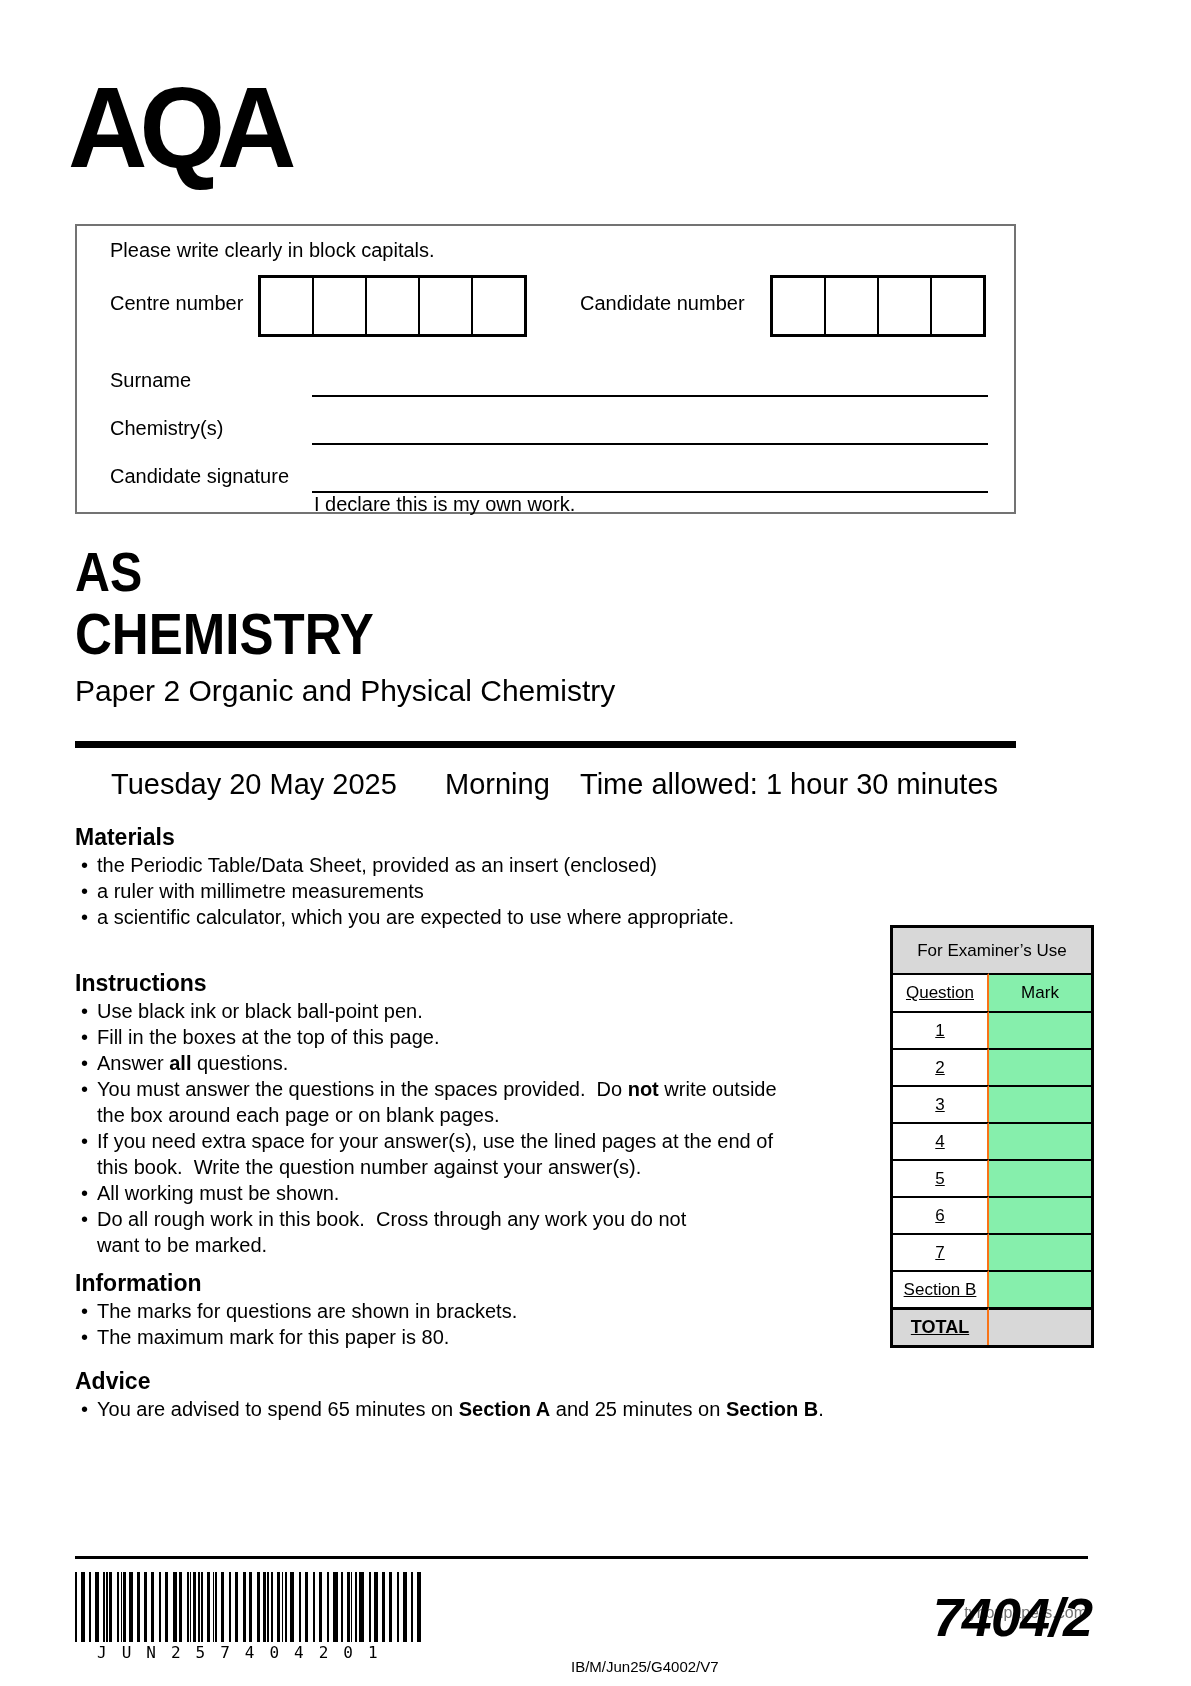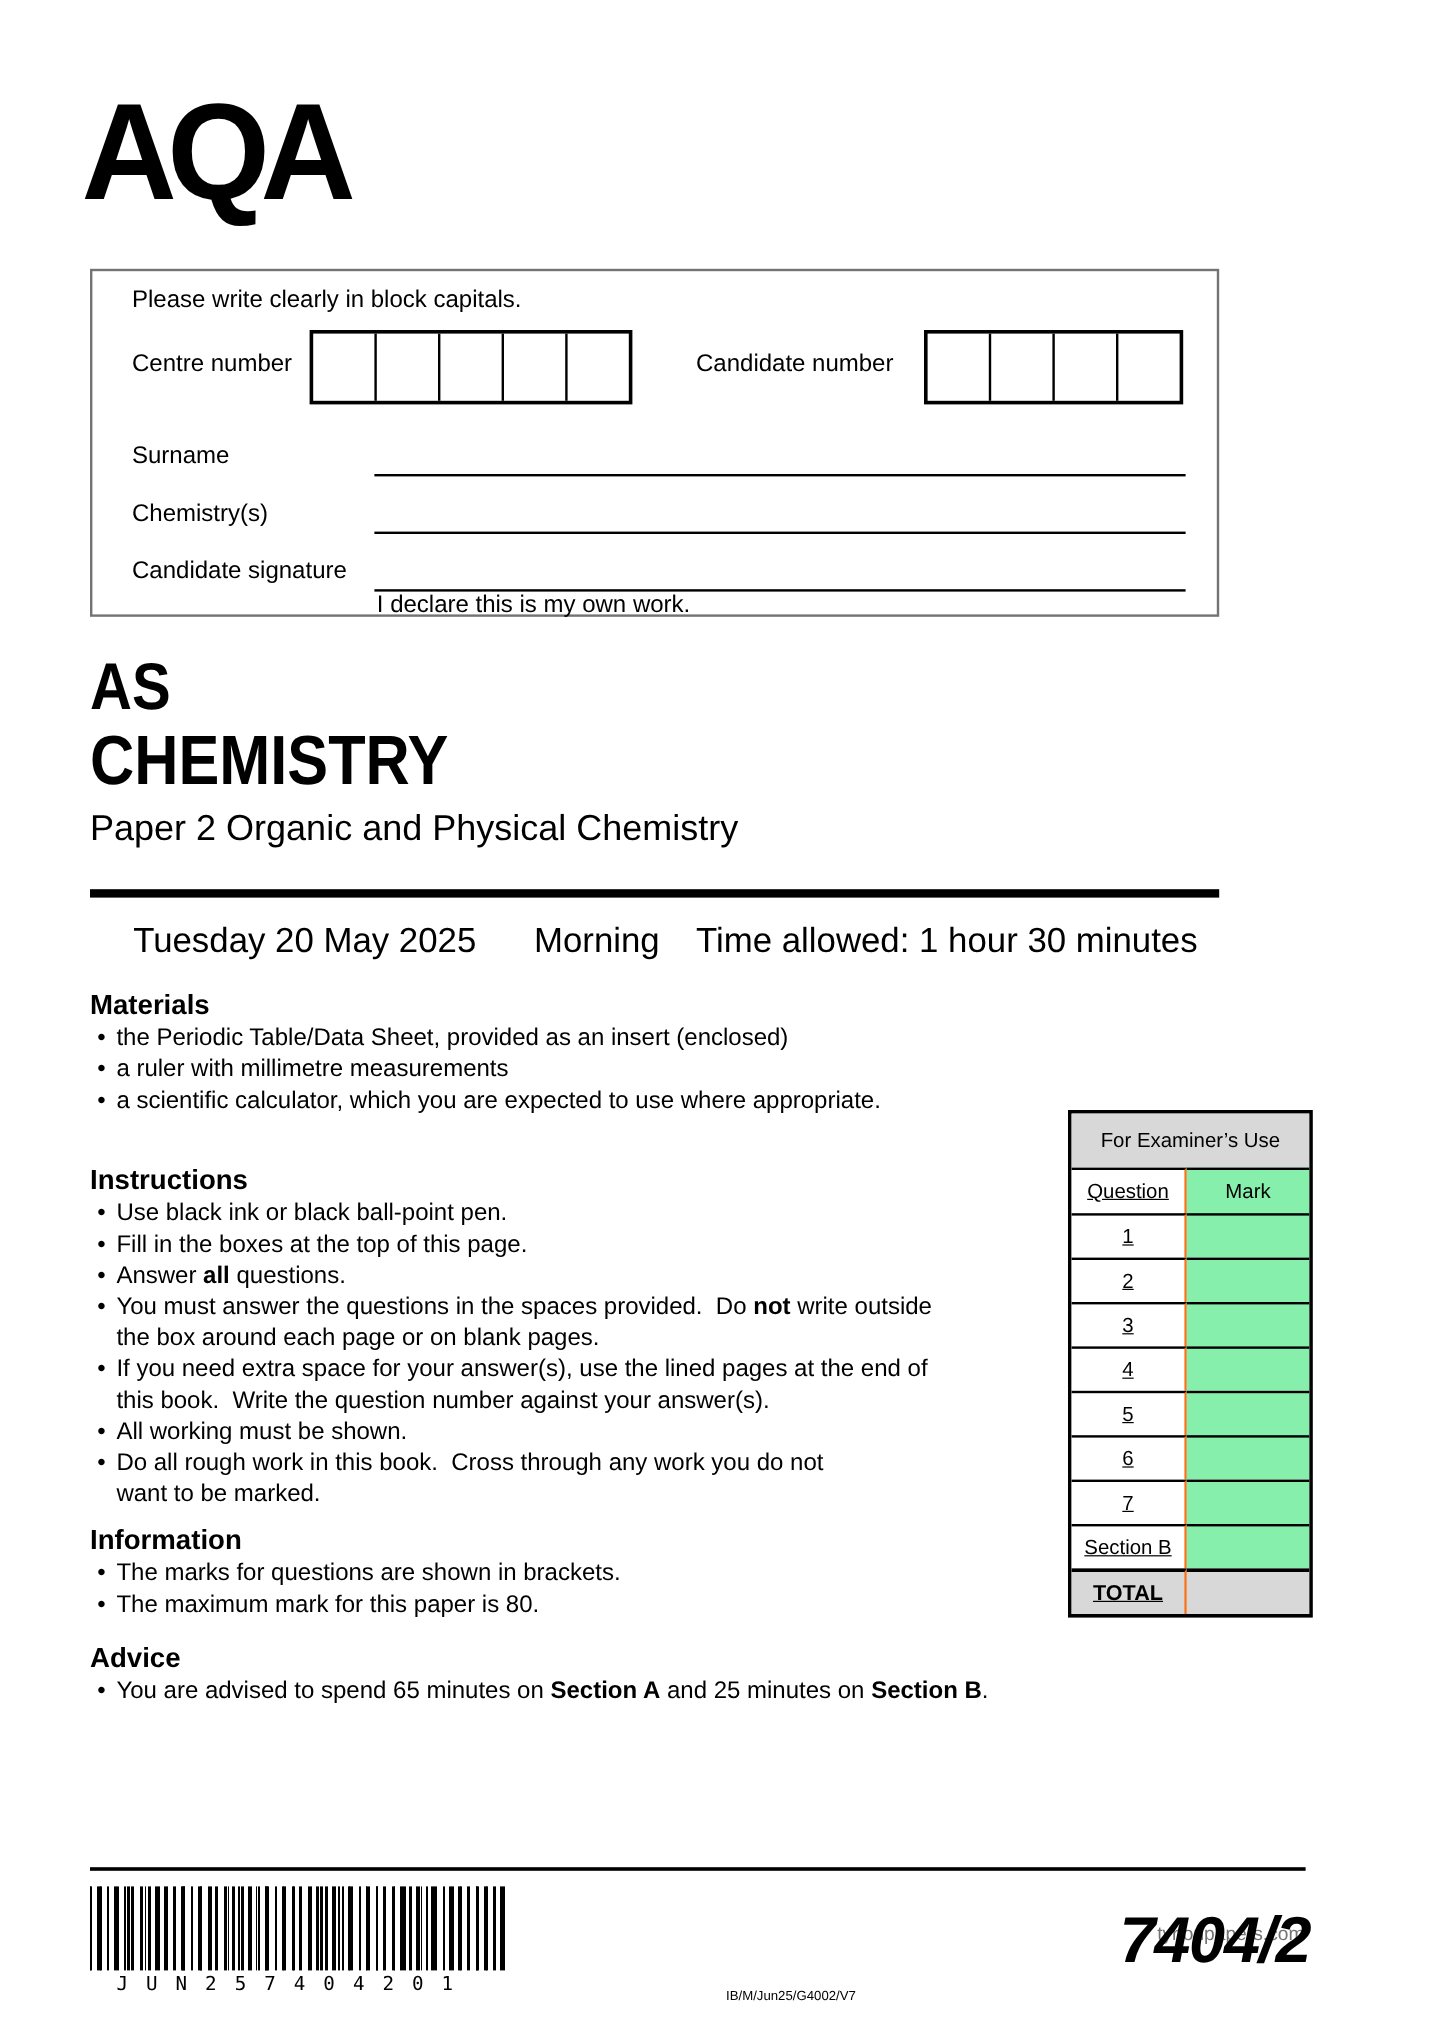--- a/index.html
+++ b/index.html
@@ -69,21 +69,21 @@
   .et-cell.total{border-top:3px solid #000;background:#d8d8d8;font-weight:bold;font-size:18px;}
 
   
   .rule-bottom{position:absolute;left:75px;top:1556px;width:1013px;height:3px;background:#000;}
   .barcode{position:absolute;left:75px;top:1572px;width:346px;height:70px;background-color:#fff;
     background-image:
       repeating-linear-gradient(90deg,#000 0 2px,transparent 2px 6px,#000 6px 9px,transparent 9px 14px),
       repeating-linear-gradient(90deg,#000 0 1px,transparent 1px 8px,#000 8px 10px,transparent 10px 23px);}
   .barcode-text{position:absolute;left:97px;top:1643px;font-family:"DejaVu Sans Mono",monospace;
     font-size:16px;letter-spacing:15px;}
-  .imprint{position:absolute;left:605px;top:1658px;font-size:11px;}
+  .imprint{position:absolute;left:571px;top:1658px;font-size:15px;}
   .watermark{position:absolute;right:104px;top:1604px;font-size:16px;color:#737373;z-index:1;}
   .paper-code{position:absolute;right:99px;top:1586px;font-size:54px;font-weight:bold;
     font-style:italic;letter-spacing:-1px;z-index:2;}
 </style>
 </head>
 <body>
 
 <div class="page">
 
   <div class="aqa-logo">AQA</div>

